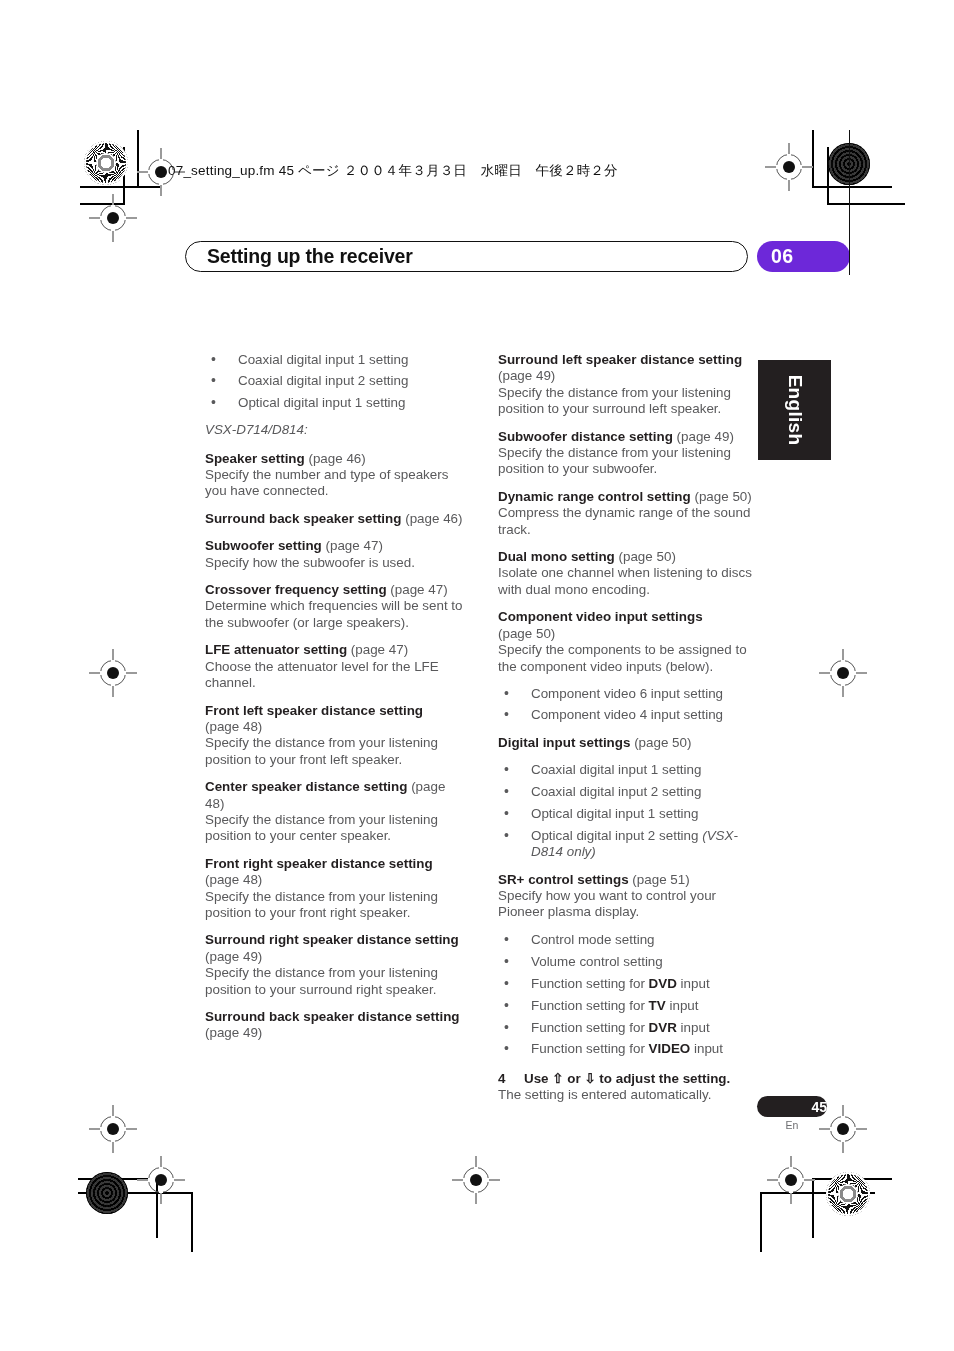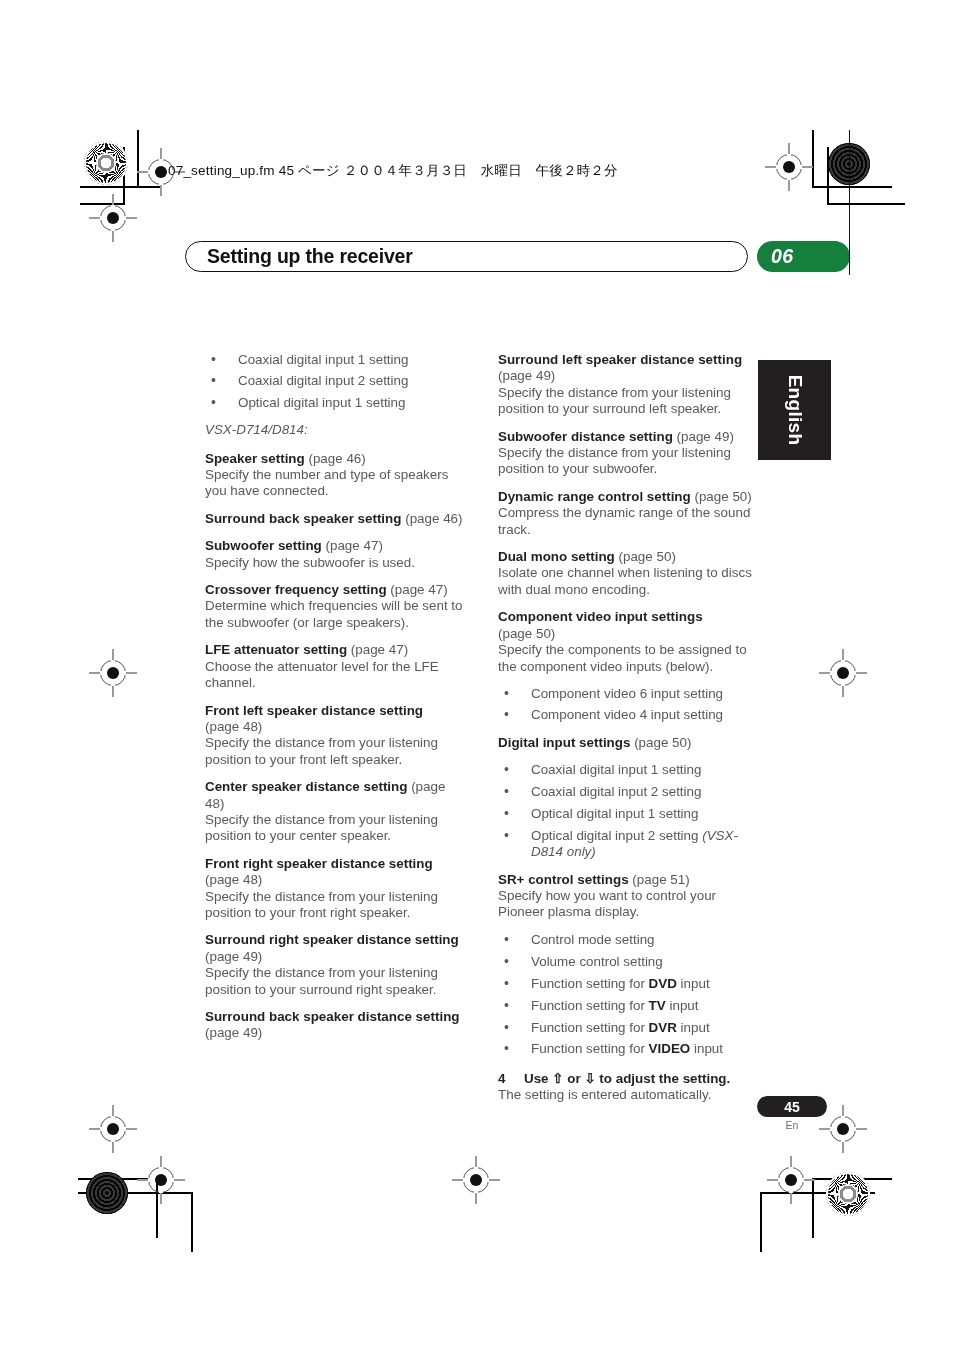--- a/index.html
+++ b/index.html
@@ -53,21 +53,21 @@
   .titlebar{
     position:absolute;left:185px;top:241px;width:563px;height:31px;
     border:1.6px solid #111;border-radius:16px;box-sizing:border-box;
   }
   .titlebar .txt{
     position:absolute;left:21px;top:50%;transform:translateY(-52%);
     font-size:19.5px;font-weight:bold;color:#111;letter-spacing:-0.2px;
   }
   .chapnum{
     position:absolute;left:757px;top:241px;width:93px;height:31px;
-    background:#15803d;border-radius:16px;font-style:italic;
+    background:#6d28d9;border-radius:16px;
   }
   .chapnum .txt{
     position:absolute;left:14px;top:50%;transform:translateY(-54%);
     font-size:19.5px;font-weight:bold;color:#fff;letter-spacing:.3px;
   }
   .chaprule{position:absolute;left:849px;top:130px;width:1.4px;height:145px;background:#111;}
 
   
   .langtab{
     position:absolute;left:758px;top:360px;width:73px;height:100px;background:#231f20;
@@ -106,21 +106,21 @@
   .step .stxt{font-weight:bold;color:#231f20;}
   .step .sub{color:#59595b;font-weight:normal;margin-left:-26px;}
   .arrw{font-weight:bold;}
 
   
   .pagepill{
     position:absolute;left:757px;top:1096px;width:70px;height:21px;background:#231f20;border-radius:11px;
   }
   .pagepill .n{
     position:absolute;left:0;right:0;top:50%;transform:translateY(-53%);
-    text-align:center;color:#fff;font-size:14px;font-weight:bold;
+    text-align:right;color:#fff;font-size:14px;font-weight:bold;
   }
   .enlabel{
     position:absolute;left:757px;top:1119px;width:70px;text-align:center;
     font-size:10.5px;color:#6d6e71;
   }
 </style>
 </head>
 <body>
 
 <div class="page">

